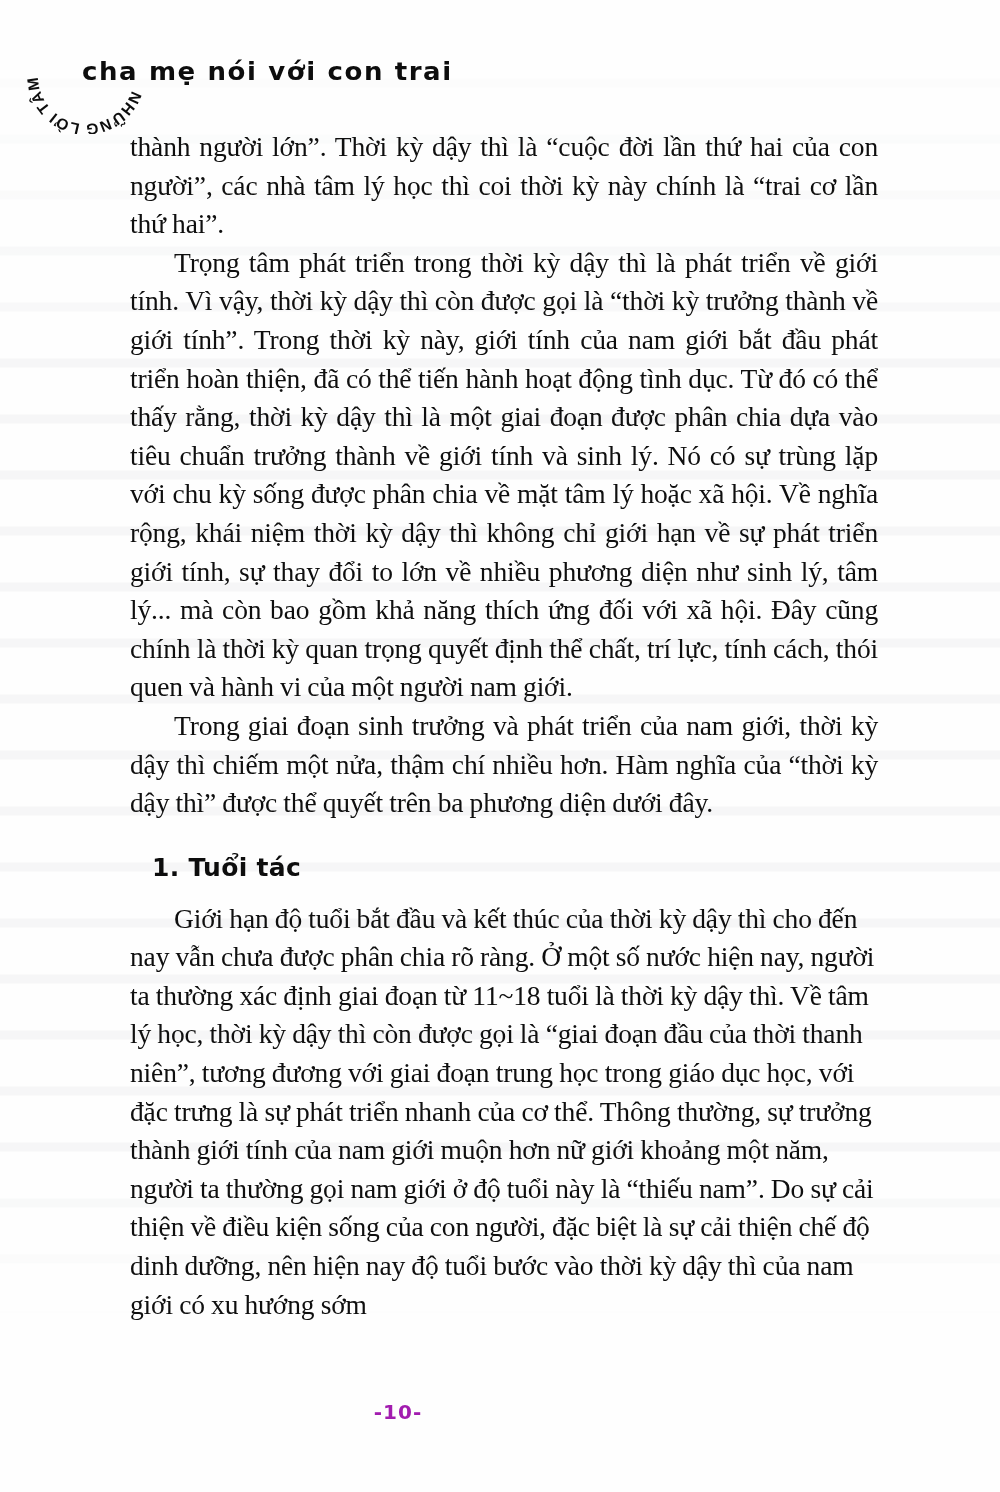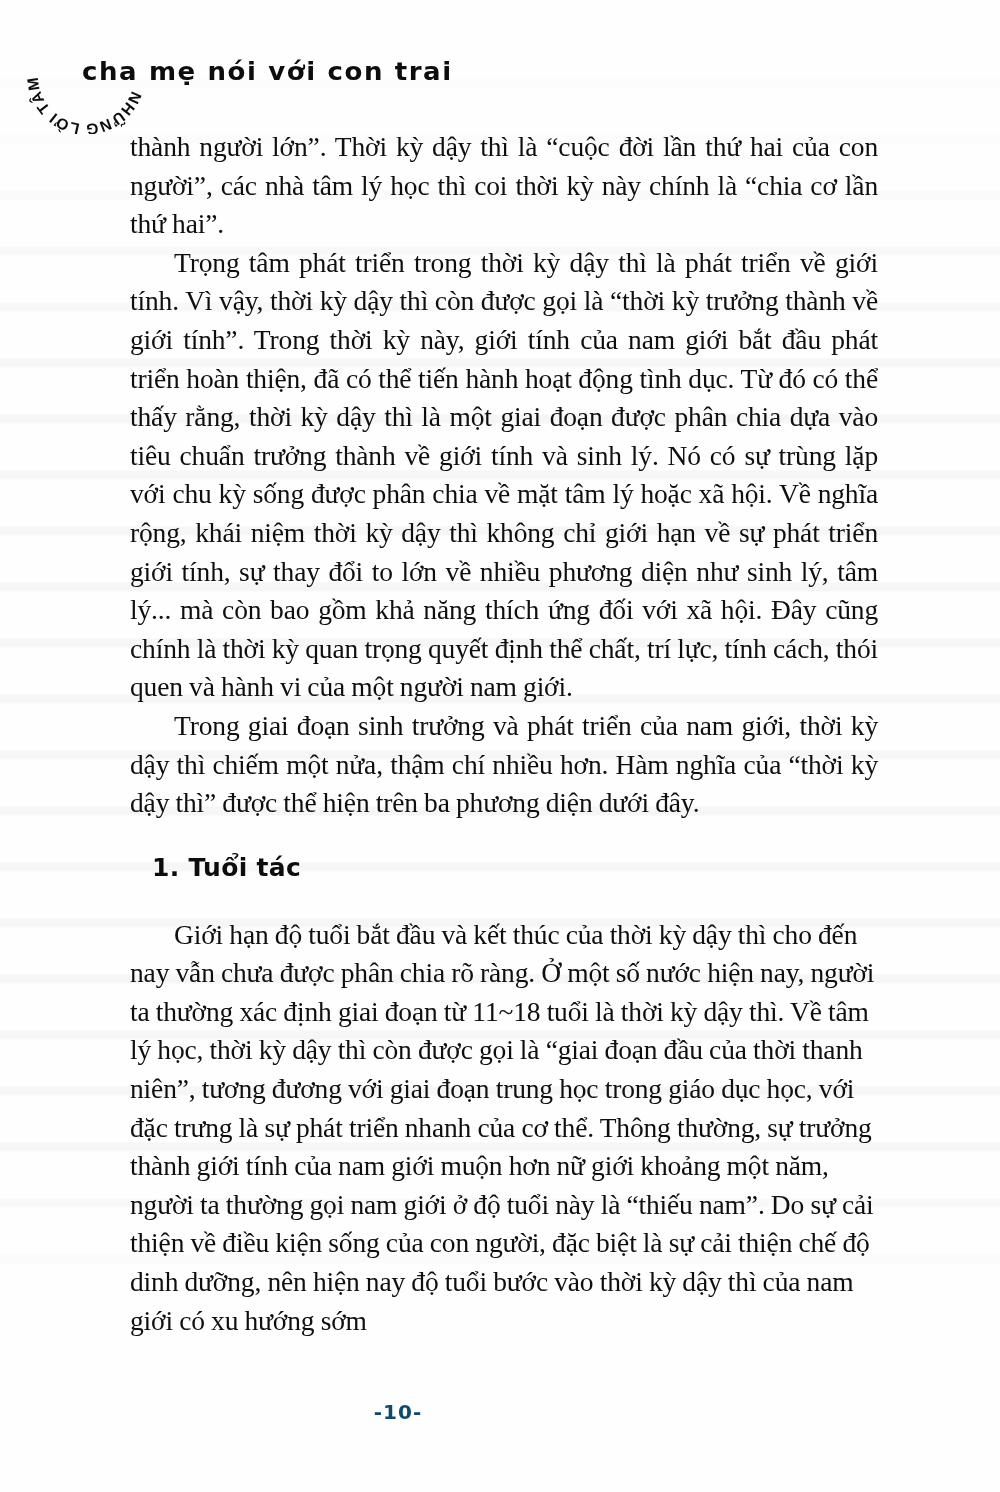--- a/index.html
+++ b/index.html
@@ -127,35 +127,34 @@
     transform: scaleY(0.96);
     transform-origin: left center;
   }
 
   .gap-before-heading { height: 30px; }
   .gap-after-heading  { height: 18px; }
 
   
   .clip-last {
     overflow: hidden;
-    margin-top: 16px;
   }
 
   
   .page-number {
     position: absolute;
     left: 0;
     top: 1400px;
     width: 796px;
     text-align: center;
     font-family: "DejaVu Sans", "Liberation Sans", sans-serif;
     font-size: 20px;
     font-weight: 700;
     letter-spacing: 1px;
-    color: #0c4a6e;
+    color: #a21caf;
   }
 </style>
 </head>
 <body>
 
 <div class="page">
 
   <div class="bleed"></div>
 
   <div class="header">
@@ -169,23 +168,23 @@
           <textPath href="#circPath" startOffset="3%">NHỮNG LỜI TÂM HUYẾT</textPath>
         </text>
       </svg>
     </div>
 
     <div class="book-title">cha mẹ nói với con trai</div>
   </div>
 
   <div class="content">
 
-    <p class="para">thành người lớn”. Thời kỳ dậy thì là “cuộc đời lần thứ hai của con người”, các nhà tâm lý học thì coi thời kỳ này chính là “chia cơ lần thứ hai”.</p>
+    <p class="para">thành người lớn”. Thời kỳ dậy thì là “cuộc đời lần thứ hai của con người”, các nhà tâm lý học thì coi thời kỳ này chính là “trai cơ lần thứ hai”.</p>
     <p class="para indent">Trọng tâm phát triển trong thời kỳ dậy thì là phát triển về giới tính. Vì vậy, thời kỳ dậy thì còn được gọi là “thời kỳ trưởng thành về giới tính”. Trong thời kỳ này, giới tính của nam giới bắt đầu phát triển hoàn thiện, đã có thể tiến hành hoạt động tình dục. Từ đó có thể thấy rằng, thời kỳ dậy thì là một giai đoạn được phân chia dựa vào tiêu chuẩn trưởng thành về giới tính và sinh lý. Nó có sự trùng lặp với chu kỳ sống được phân chia về mặt tâm lý hoặc xã hội. Về nghĩa rộng, khái niệm thời kỳ dậy thì không chỉ giới hạn về sự phát triển giới tính, sự thay đổi to lớn về nhiều phương diện như sinh lý, tâm lý... mà còn bao gồm khả năng thích ứng đối với xã hội. Đây cũng chính là thời kỳ quan trọng quyết định thể chất, trí lực, tính cách, thói quen và hành vi của một người nam giới.</p>
-    <p class="para indent">Trong giai đoạn sinh trưởng và phát triển của nam giới, thời kỳ dậy thì chiếm một nửa, thậm chí nhiều hơn. Hàm nghĩa của “thời kỳ dậy thì” được thể hiện trên ba phương diện dưới đây.</p>
+    <p class="para indent">Trong giai đoạn sinh trưởng và phát triển của nam giới, thời kỳ dậy thì chiếm một nửa, thậm chí nhiều hơn. Hàm nghĩa của “thời kỳ dậy thì” được thể quyết trên ba phương diện dưới đây.</p>
 
     <div class="gap-before-heading"></div>
 
     <h2 class="section-heading">1. Tuổi tác</h2>
 
     <div class="gap-after-heading"></div>
 
     <div class="clip-last">
       <p class="para indent">Giới hạn độ tuổi bắt đầu và kết thúc của thời kỳ dậy thì cho đến nay vẫn chưa được phân chia rõ ràng. Ở một số nước hiện nay, người ta thường xác định giai đoạn từ 11~18 tuổi là thời kỳ dậy thì. Về tâm lý học, thời kỳ dậy thì còn được gọi là “giai đoạn đầu của thời thanh niên”, tương đương với giai đoạn trung học trong giáo dục học, với đặc trưng là sự phát triển nhanh của cơ thể. Thông thường, sự trưởng thành giới tính của nam giới muộn hơn nữ giới khoảng một năm, người ta thường gọi nam giới ở độ tuổi này là “thiếu nam”. Do sự cải thiện về điều kiện sống của con người, đặc biệt là sự cải thiện chế độ dinh dưỡng, nên hiện nay độ tuổi bước vào thời kỳ dậy thì của nam giới có xu hướng sớm</p>
     </div>

